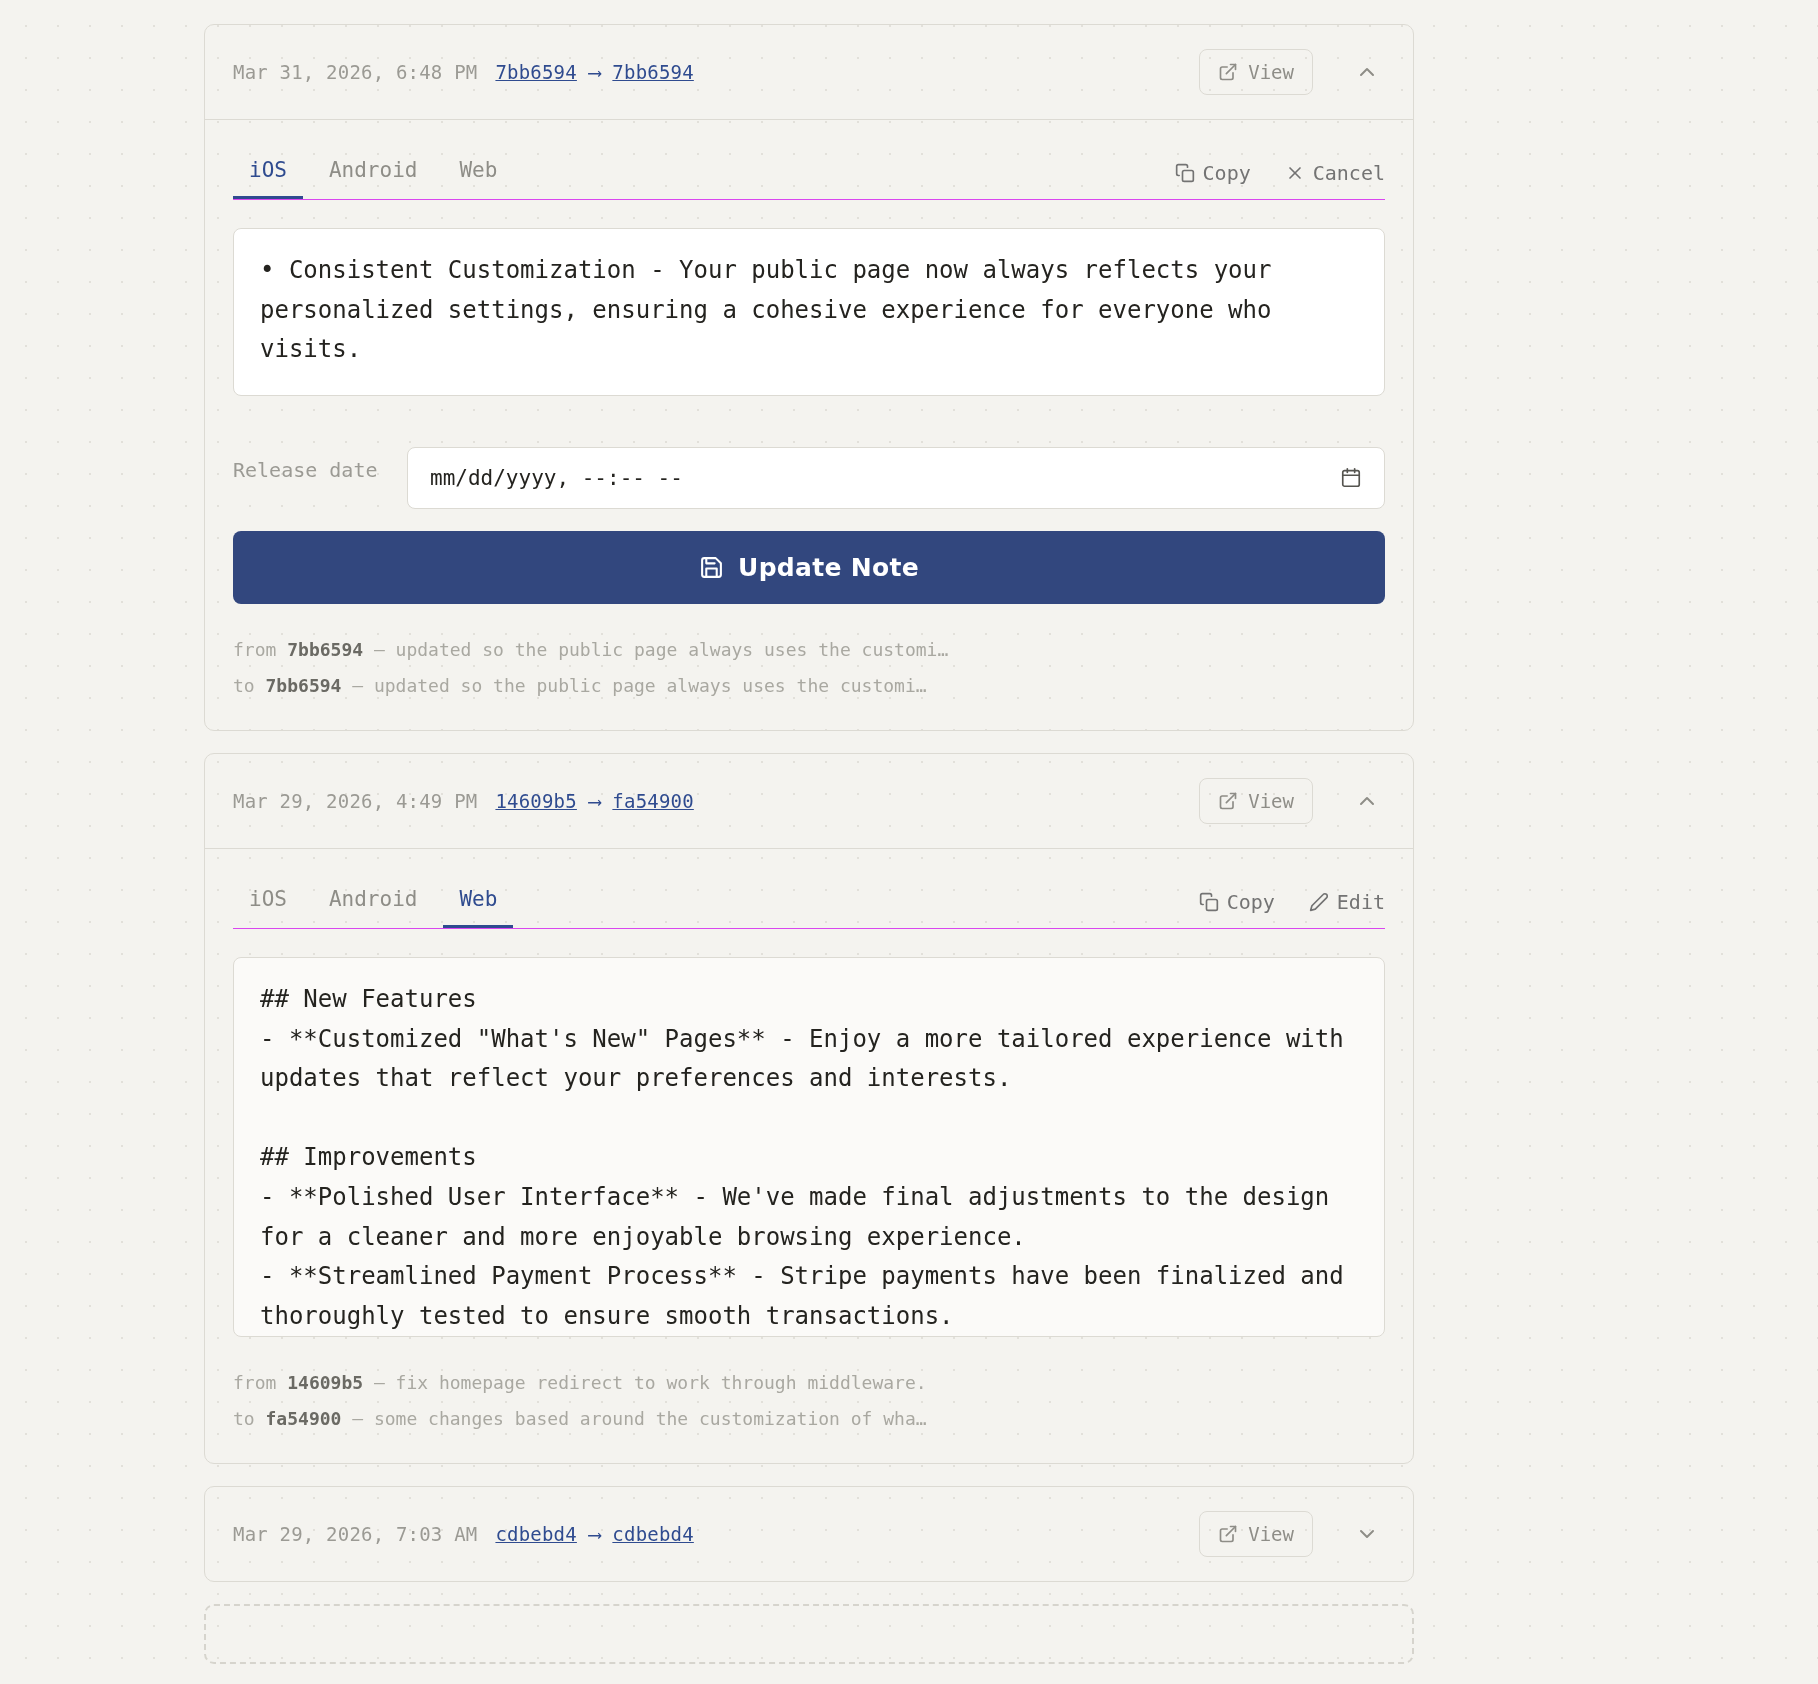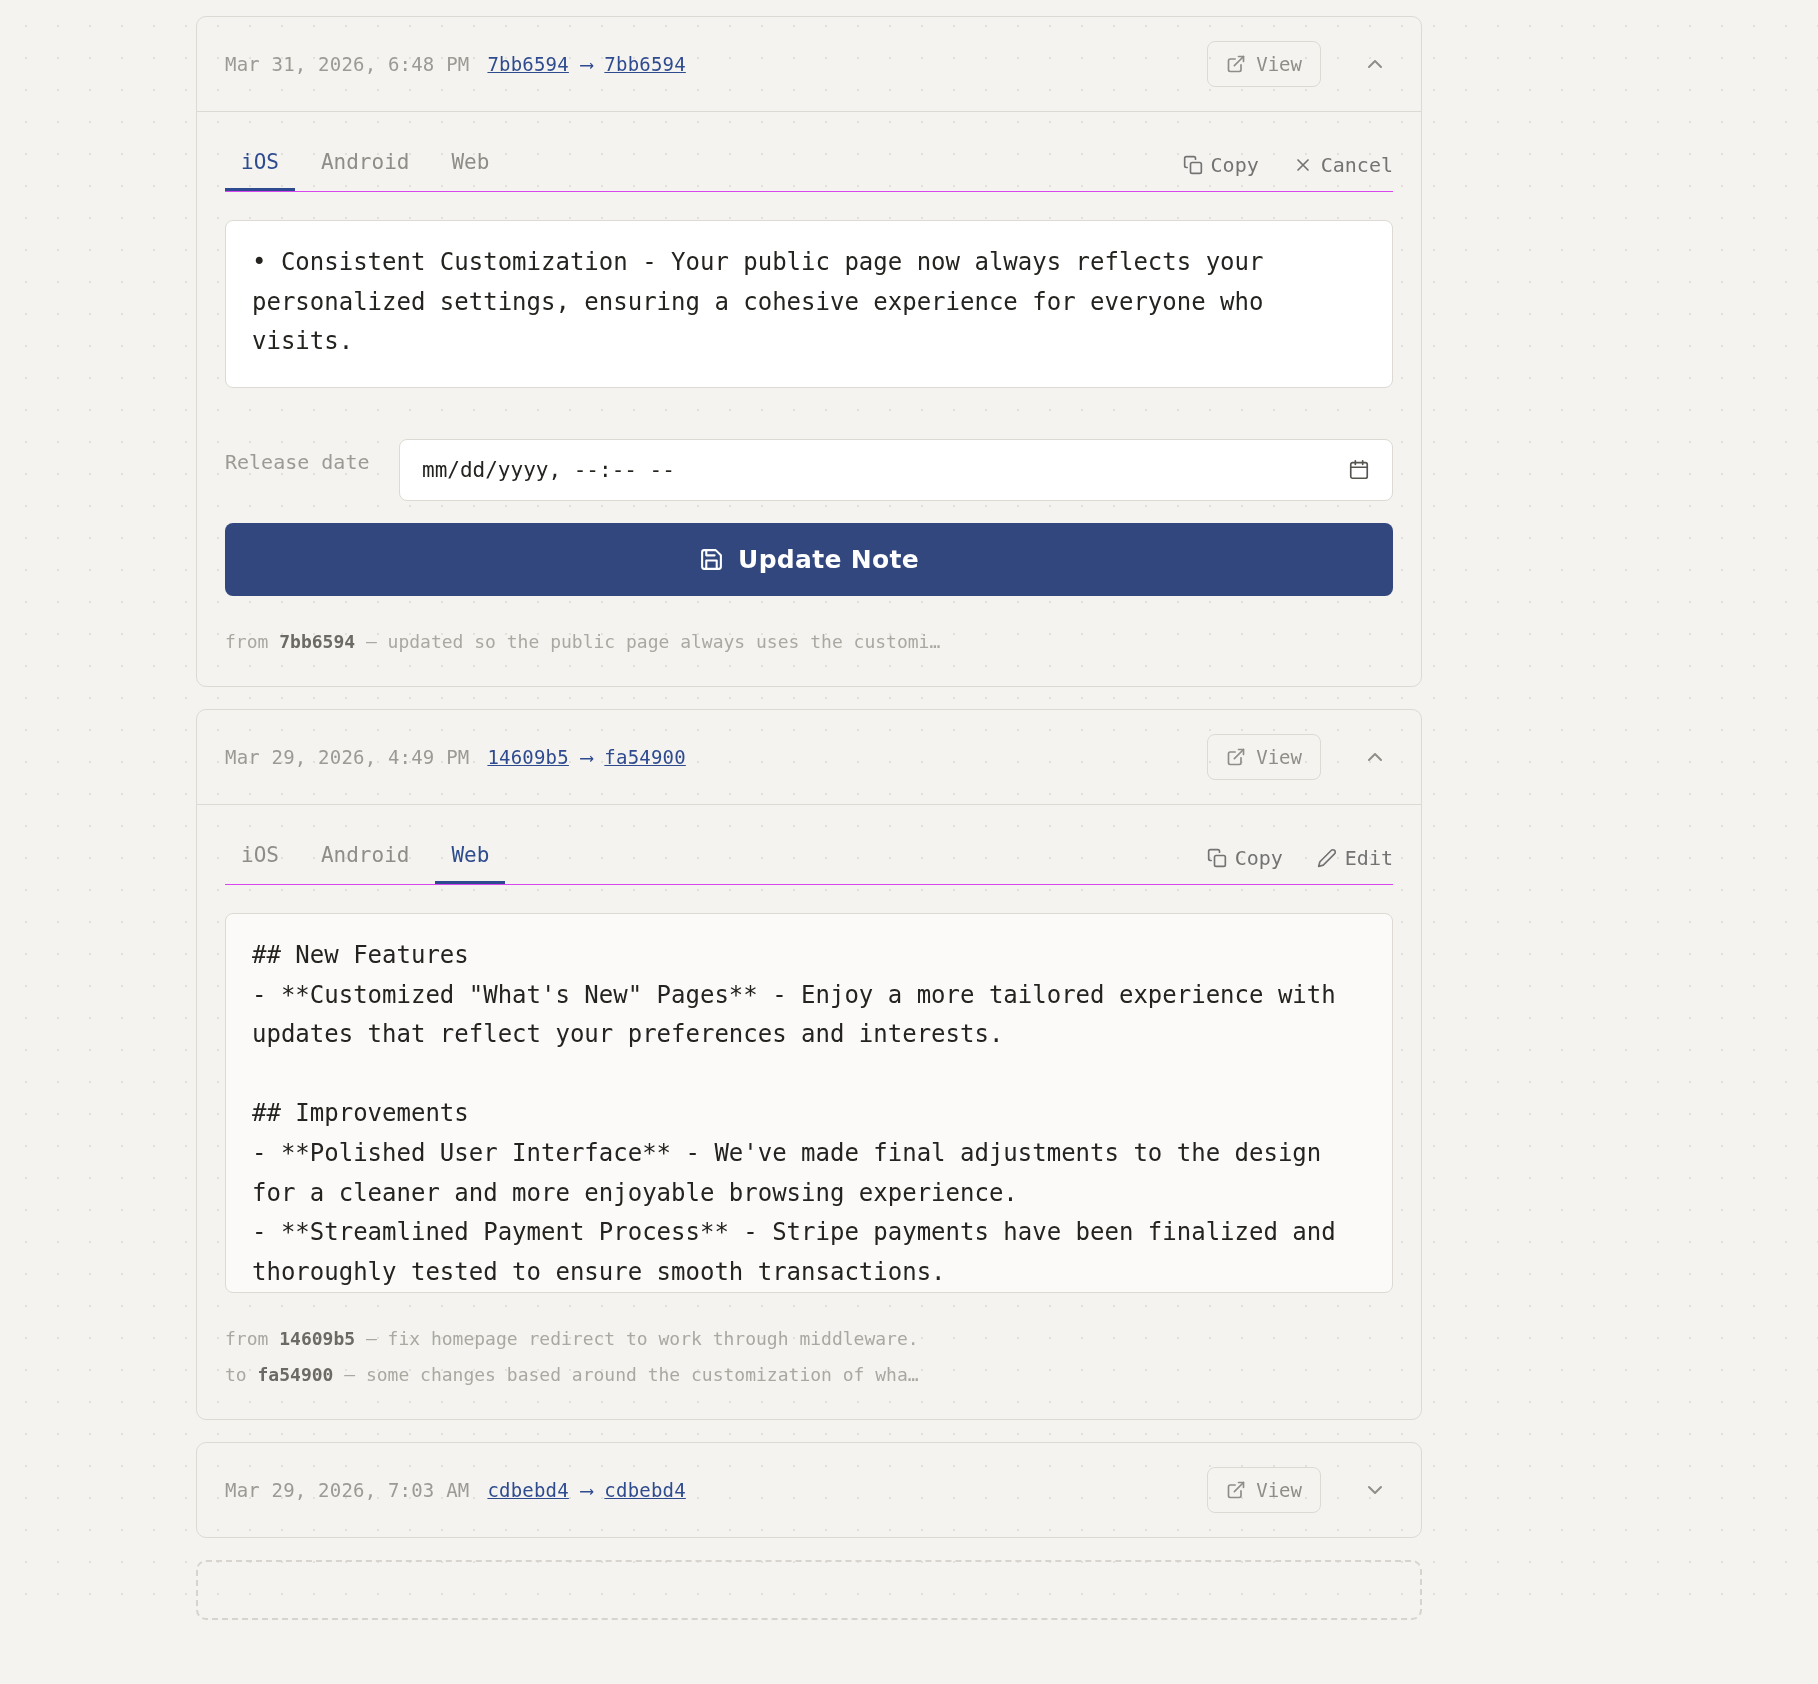--- a/index.html
+++ b/index.html
@@ -9,21 +9,21 @@
     background: #f4f3ef;
     font-family: "DejaVu Sans Mono", "Liberation Mono", monospace;
   }
   body {
     background-color: #f4f3ef;
     background-image: radial-gradient(circle, #e2e0da 1.2px, transparent 1.2px);
     background-size: 32px 32px;
     background-position: 10px 10px;
   }
 
-  .page { width: 1618px; padding: 4px; }
+  .page { width: 1618px; padding: 12px; }
 
   
   .card {
     margin: 0 192px 22px 192px;
     border: 1px solid #dcdad3;
     border-radius: 10px;
     background: transparent;
     overflow: hidden;
   }
   .card.first { margin-top: 12px; }
@@ -297,20 +297,25 @@
         </span>
         <span>Update Note</span>
       </button>
 
       <div class="fromto">
         <div class="fromto-line">
           <span>from</span>
           <span class="h">7bb6594</span>
           <span>— updated so the public page always uses the customi…</span>
         </div>
+        <div class="fromto-line">
+          <span>to</span>
+          <span class="h">7bb6594</span>
+          <span>— updated so the public page always uses the customi…</span>
+        </div>
       </div>
     </div>
   </div>
 
   <div class="card">
     <div class="card-header">
       <div class="meta">
         <span class="meta-date">Mar 29, 2026, 4:49 PM</span>
         <span class="hashes">
           <a class="hash" href="#">14609b5</a>

